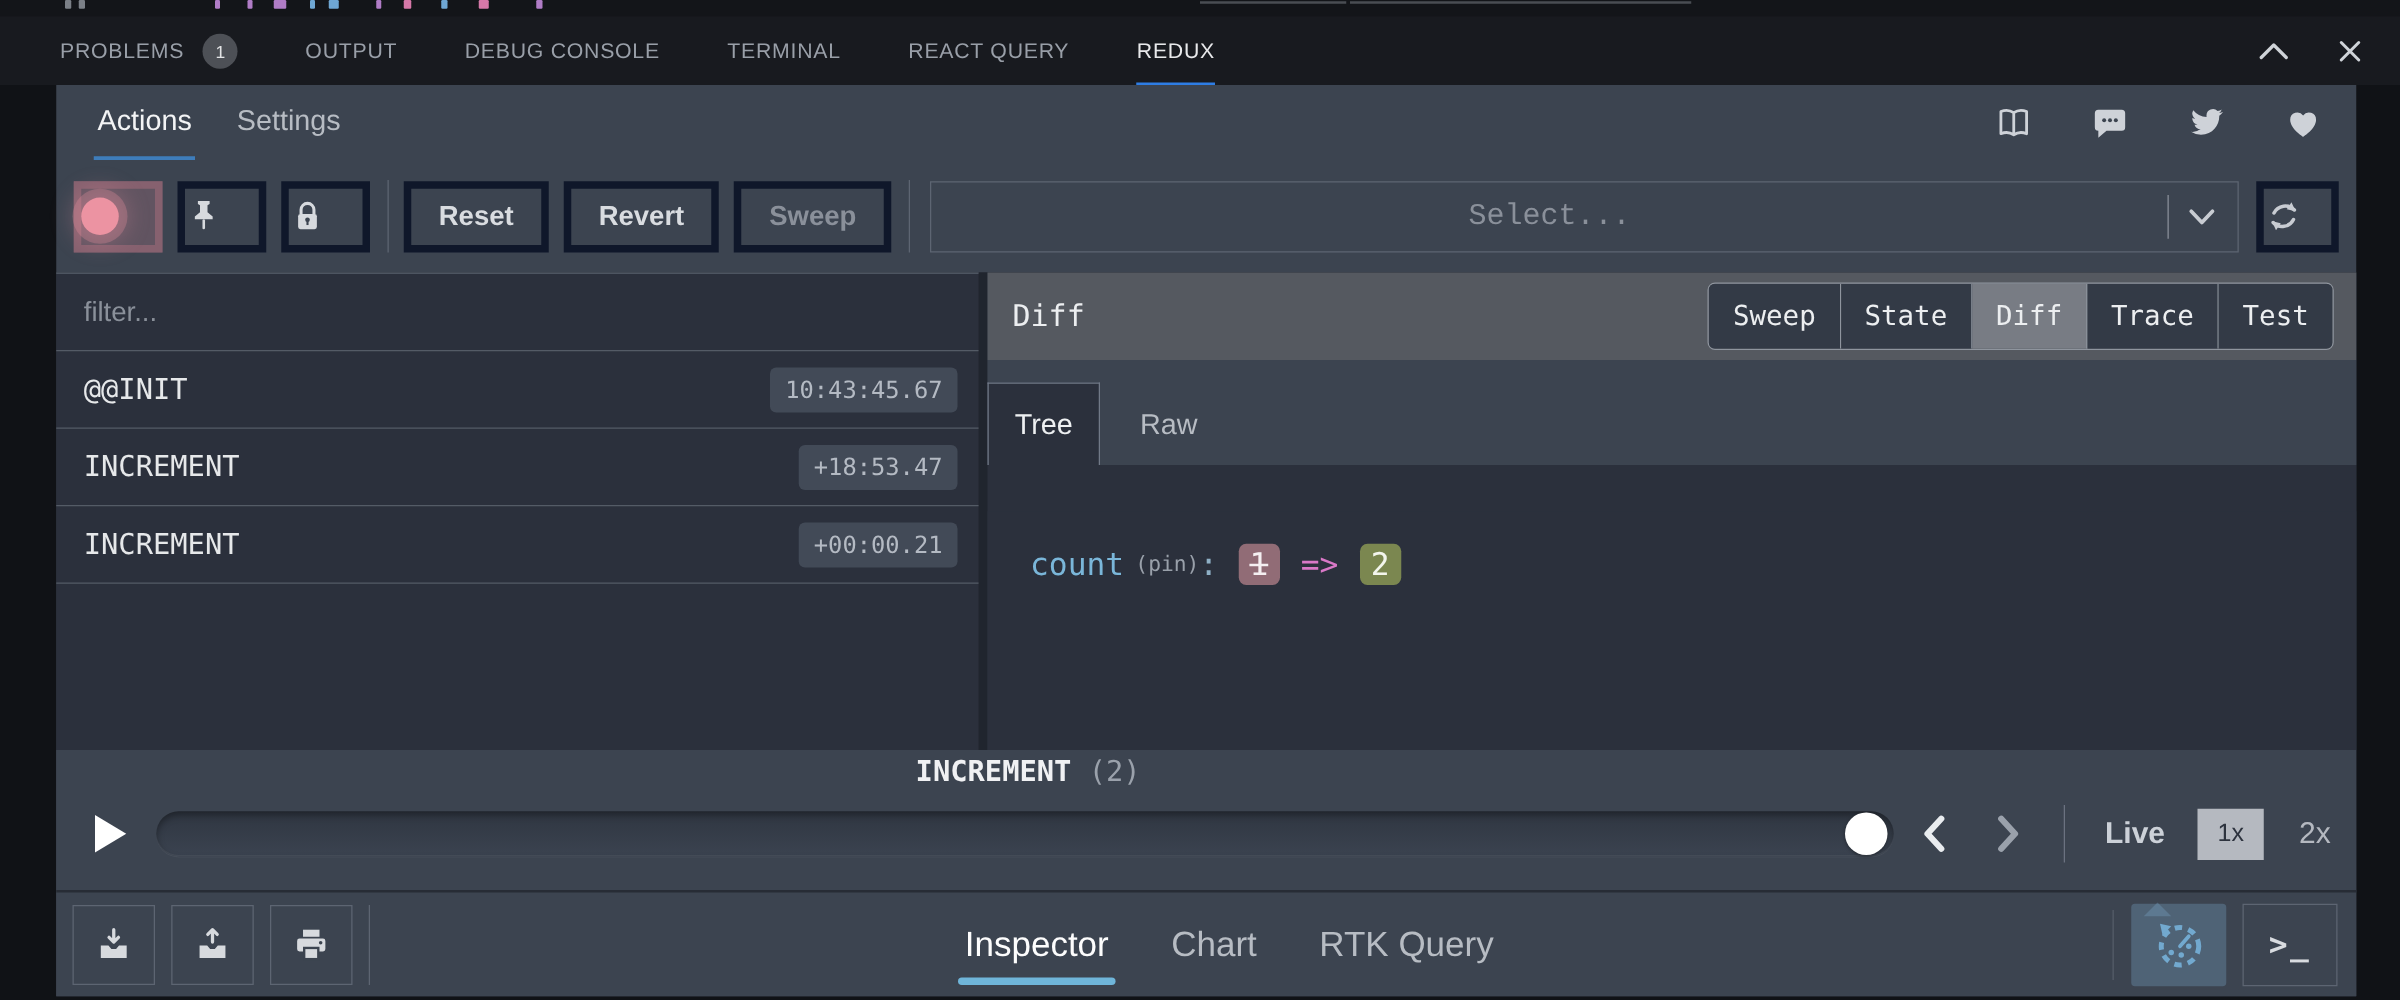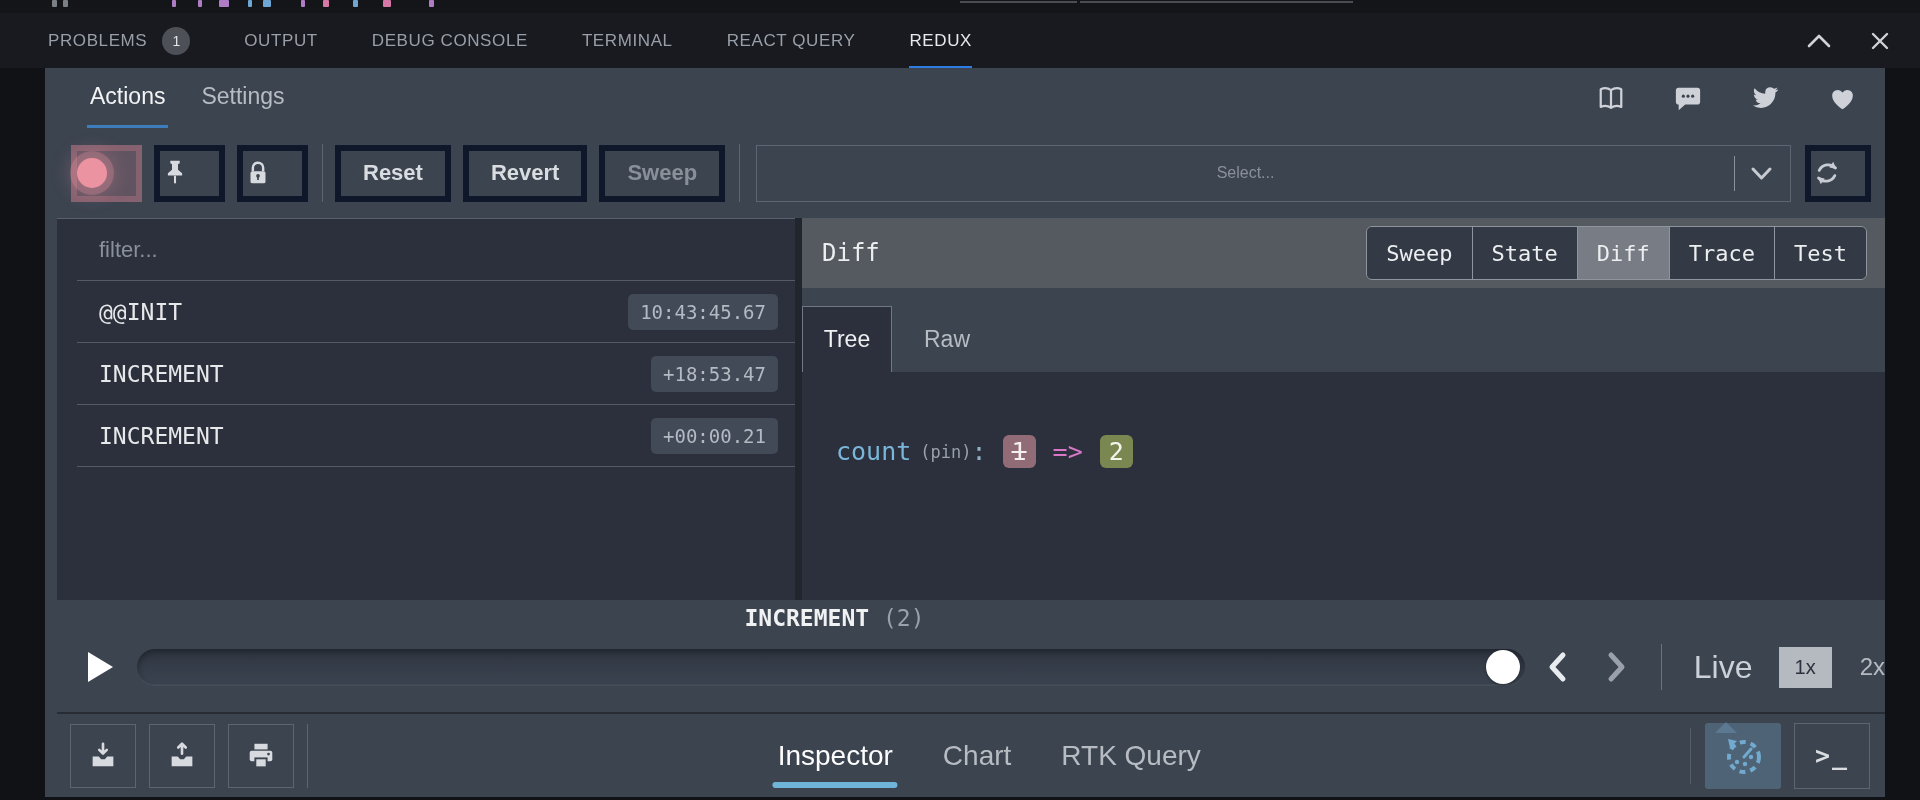--- a/index.html
+++ b/index.html
@@ -16,21 +16,21 @@
             display:flex; align-items:center; padding:0 0 0 48px; }
   .ptab { height:100%; display:flex; align-items:center; margin-right:54px; font-size:17px;
           letter-spacing:.6px; color:#999fa8; cursor:pointer; border-bottom:2px solid transparent; padding-top:2px; }
   .ptab.active { color:#e8e9eb; border-bottom-color:#2e7de4; }
   .pbadge { margin-left:15px; width:28px; height:28px; border-radius:50%; background:#4d5056;
             color:#e3e4e6; font-size:14px; display:flex; align-items:center; justify-content:center; letter-spacing:0; }
   .winctrl { margin-left:auto; display:flex; align-items:center; gap:38px; padding-right:30px; }
   .winctrl svg { display:block; }
 
   
-  .devtools { position:absolute; left:45px; top:68px; width:1840px; height:729px; background:#3c4450; color:#d9dce0;padding-left:12px; }
+  .devtools { position:absolute; left:45px; top:68px; width:1840px; height:729px; background:#3c4450; color:#d9dce0; }
 
   
   .dt-header { height:60px; display:flex; align-items:stretch; }
   .dtab { display:flex; align-items:center; padding:0 3px; margin-left:30px; font-size:23px;
           color:#b7bcc3; border-bottom:3px solid transparent; cursor:pointer; }
   .dtab.active { color:#f3f4f5; border-bottom-color:#3e7dbb; }
   .dt-header-icons { margin-left:auto; display:flex; align-items:center; gap:47px; padding-right:28px; }
   .hicon { width:30px; height:30px; display:flex; align-items:center; justify-content:center; cursor:pointer; }
 
   
@@ -40,30 +40,30 @@
   .tb-icon { width:71px; }
   .tb-record { background:rgba(231,140,158,.22); border-color:#86616f; }
   .rec-dot { width:30px; height:30px; border-radius:50%; background:#ec93a2;
              box-shadow:0 0 0 7px rgba(236,147,162,.28), 0 0 18px 8px rgba(236,147,162,.25); }
   .tb-text { padding:0 22px; font-size:22px; font-weight:bold; color:#d9dce0; }
   .tb-text.disabled { color:#8a909a; }
   .tb-sep { width:1px; height:58px; background:#5d6572; margin:0 12px 0 2px; }
   .select-box { flex:1; height:57px; border:1px solid #5d6572; margin:0 14px 0 4px;
                 display:flex; align-items:center; position:relative; }
   .select-box input { flex:1; height:100%; background:transparent; border:none; outline:none;
-                      text-align:center; font-size:16px; color:#d9dce0; font-family:Liberation Sans, sans-serif; }
+                      text-align:center; font-size:24px; color:#d9dce0; font-family:Liberation Mono, monospace; }
   .select-box input::placeholder { color:#8a909a; }
   .select-right { display:flex; align-items:center; gap:15px; padding-right:17px; }
   .select-vline { width:1px; height:35px; background:#8a909a; }
   .tb-refresh { width:66px; margin-right:0; }
 
   
   .dt-content { height:382px; display:flex; background:#20252e; }
   .list-col { width:738px; background:#2b303c; border-top:1px solid #59616d; display:flex; flex-direction:column; }
-  .lrow { height:62px; display:flex; align-items:center; padding:0 17px 0 22px; border-bottom:1px solid #545b66;margin-left:20px; }
+  .lrow { height:62px; display:flex; align-items:center; padding:0 17px 0 22px; border-bottom:1px solid #545b66; }
   .lrow input { background:transparent; border:none; outline:none; font-size:22px; color:#d9dce0;
                 width:100%; font-family:"Liberation Sans",sans-serif; }
   .lrow input::placeholder { color:#8a909a; }
   .aname { font-family:"DejaVu Sans Mono", monospace; font-size:23px; color:#e6e8ea; }
   .atime { margin-left:auto; font-family:"DejaVu Sans Mono", monospace; font-size:19px; color:#b4bac3;
            background:#424a57; border-radius:5px; padding:7px 12px; }
   .seam { width:7px; background:#20252e; }
   .right-col { flex:1; display:flex; flex-direction:column; background:#2b303c; }
 
   .right-header { height:70px; background:#555960; display:flex; align-items:center; padding:0 18px 0 20px; }
@@ -98,21 +98,21 @@
   .play-btn { margin-left:30px; width:30px; display:flex; align-items:center; cursor:pointer; }
   .track { margin-left:20px; width:1390px; height:36px; border-radius:18px; position:relative;
            background:linear-gradient(#30automatic,#3a4250); background:linear-gradient(#2f3641,#3b4350);
            box-shadow:inset 0 3px 6px rgba(0,0,0,.35), inset 0 -1px 0 rgba(255,255,255,.06), 0 1px 0 rgba(255,255,255,.05); }
   .thumb { position:absolute; right:5px; top:50%; transform:translateY(-50%); width:34px; height:34px;
            border-radius:50%; background:#ffffff; box-shadow:0 1px 3px rgba(0,0,0,.4); cursor:pointer; }
   .step { display:flex; align-items:center; cursor:pointer; }
   .step.prev { margin-left:22px; }
   .step.next { margin-left:40px; }
   .pl-sep { width:1px; height:46px; background:#6b7280; margin-left:34px; }
-  .live { margin-left:32px; font-size:32px; color:#ccd1d8; cursor:pointer; }
+  .live { margin-left:32px; font-size:24px; color:#ccd1d8; cursor:pointer;font-weight:bold; }
   .speed1 { margin-left:26px; background:#b5b9c0; color:#2d333e; font-size:20px; padding:9px 16px; cursor:pointer; }
   .speed2 { margin-left:28px; font-size:24px; color:#b5b9c0; cursor:pointer; }
 
   
   .bottom-bar { height:85px; background:#3c4450; border-top:2px solid #272c35; display:flex; align-items:center; position:relative; }
   .bb-btn { width:66px; height:64px; border:1px solid #5d6572; display:flex; align-items:center; justify-content:center;
             margin-left:13px; cursor:pointer; }
   .bb-sep { width:1px; height:64px; background:#5d6572; margin-left:13px; }
   .bb-tabs { position:absolute; left:51%; transform:translateX(-50%); height:100%; display:flex; align-items:center; gap:50px; }
   .btab { position:relative; height:100%; display:flex; align-items:center; font-size:28px; color:#b7bcc3; cursor:pointer; }

